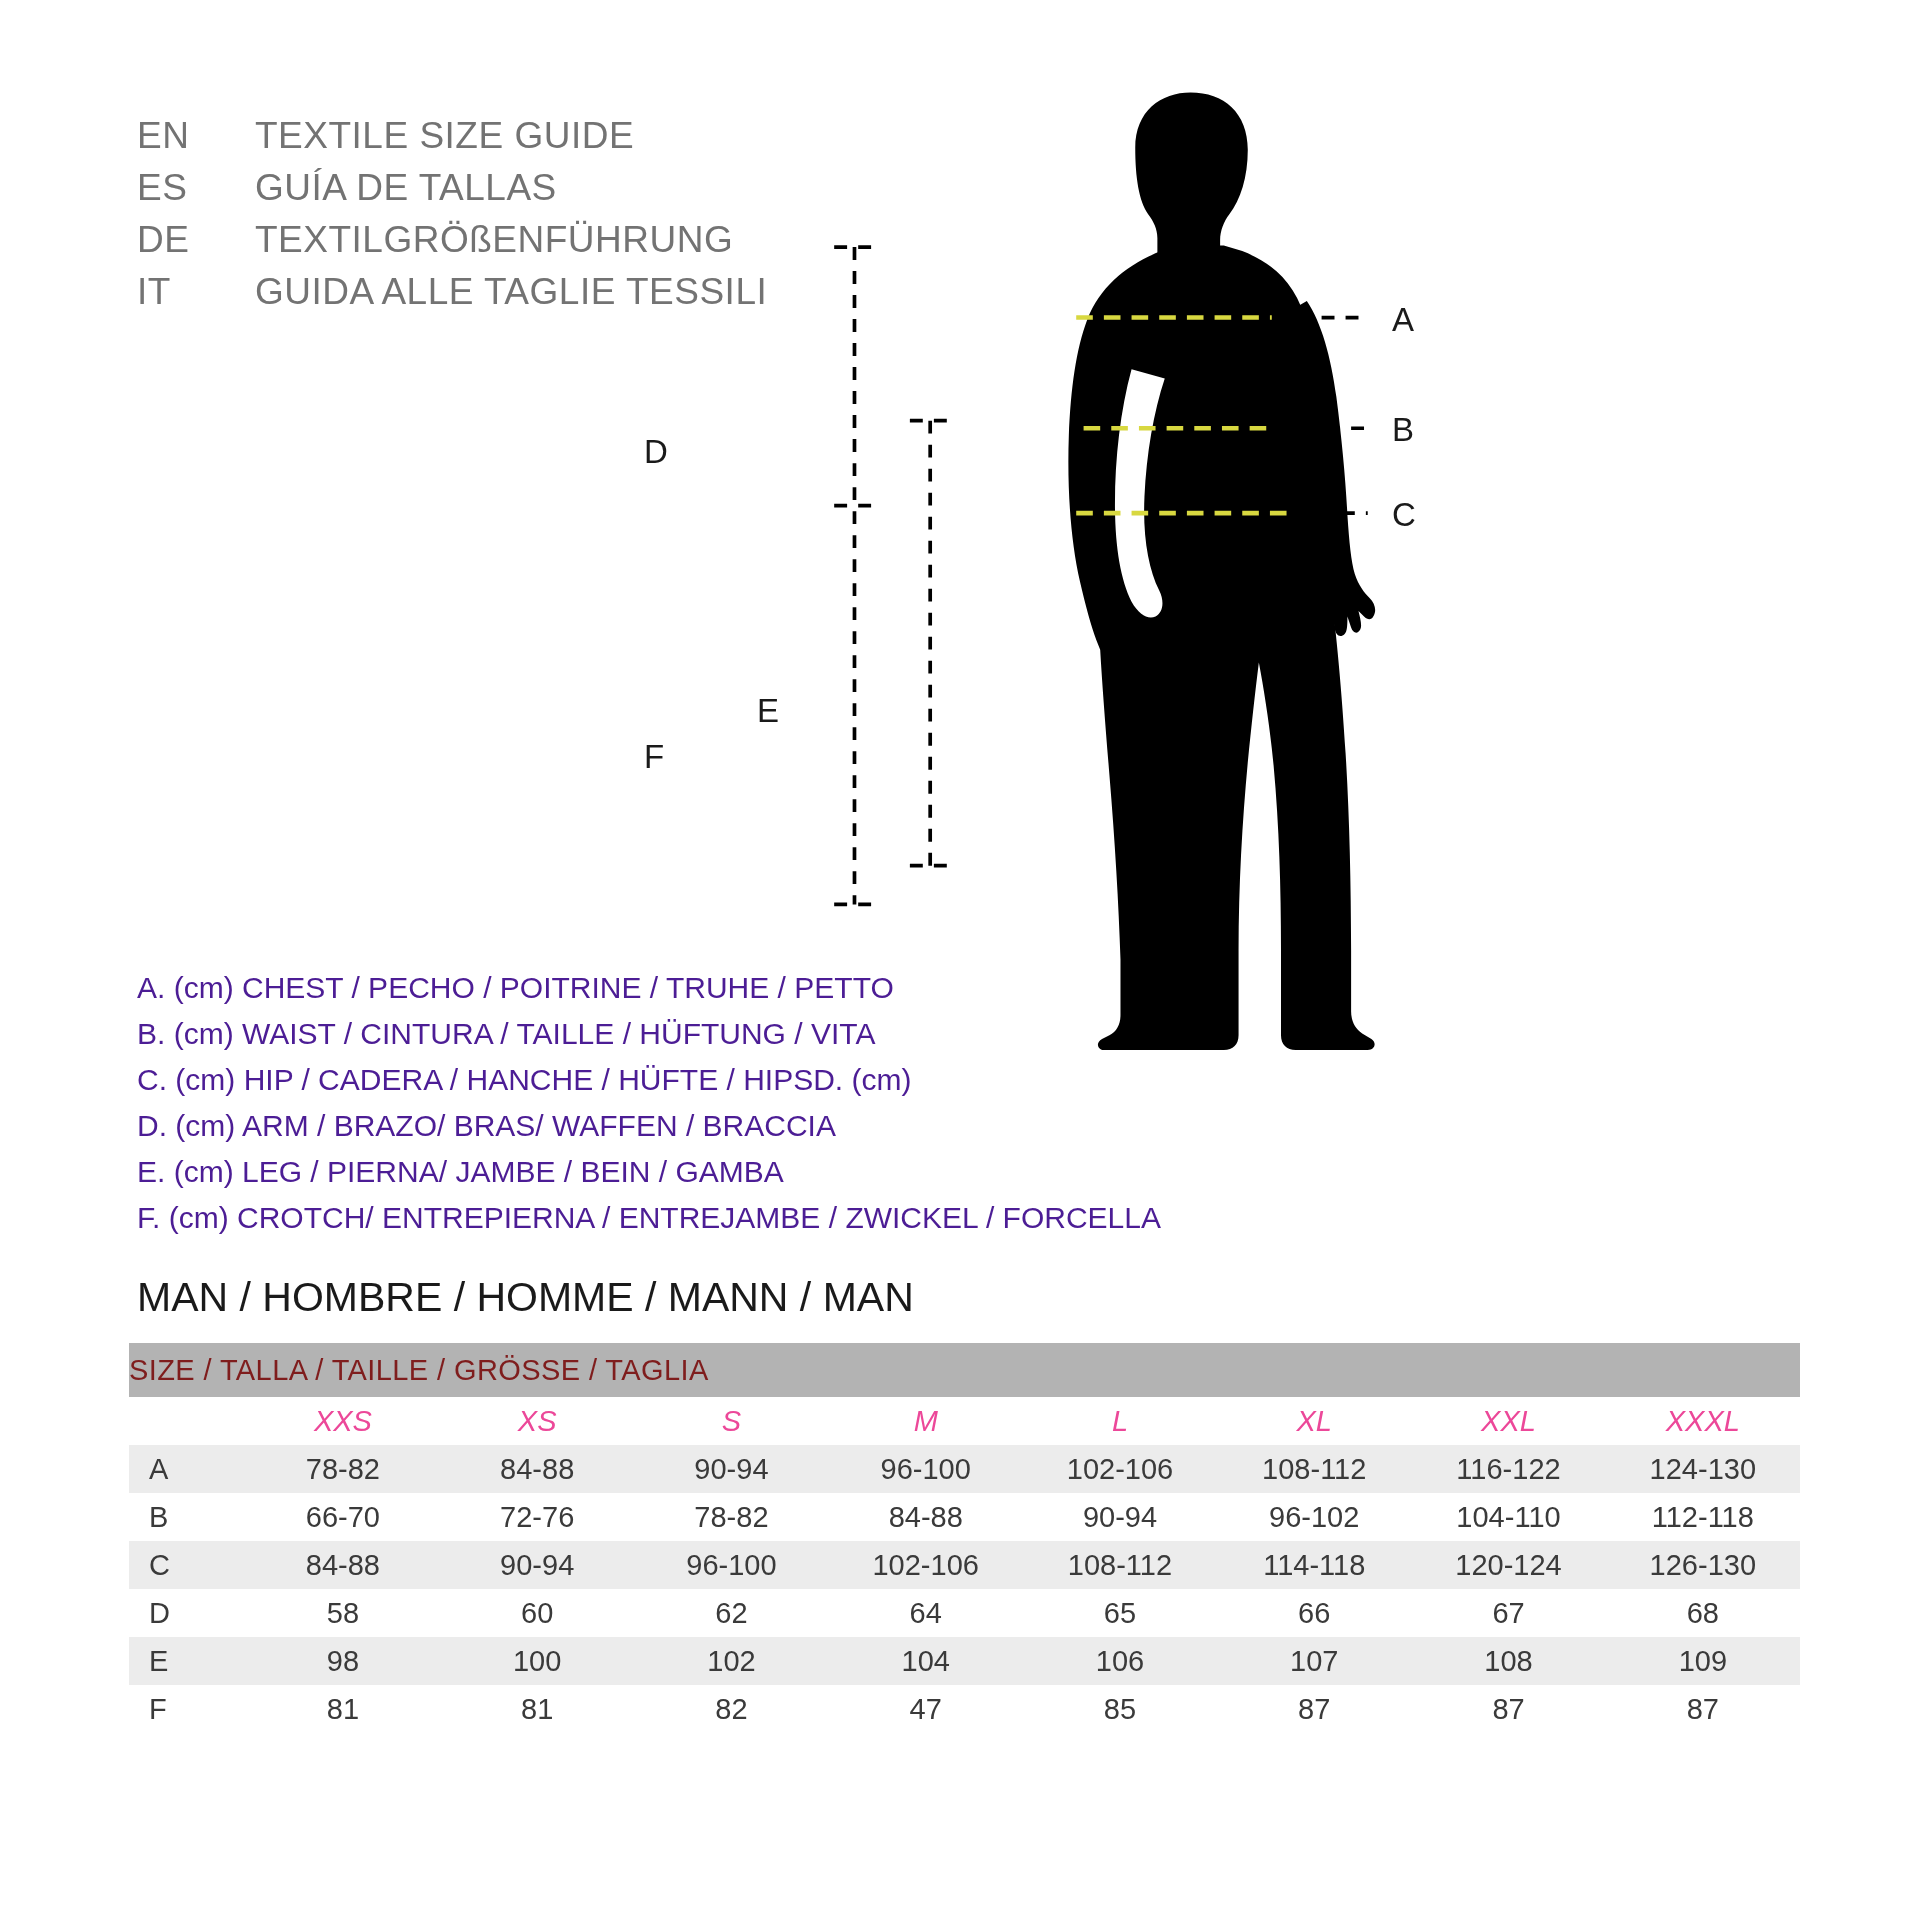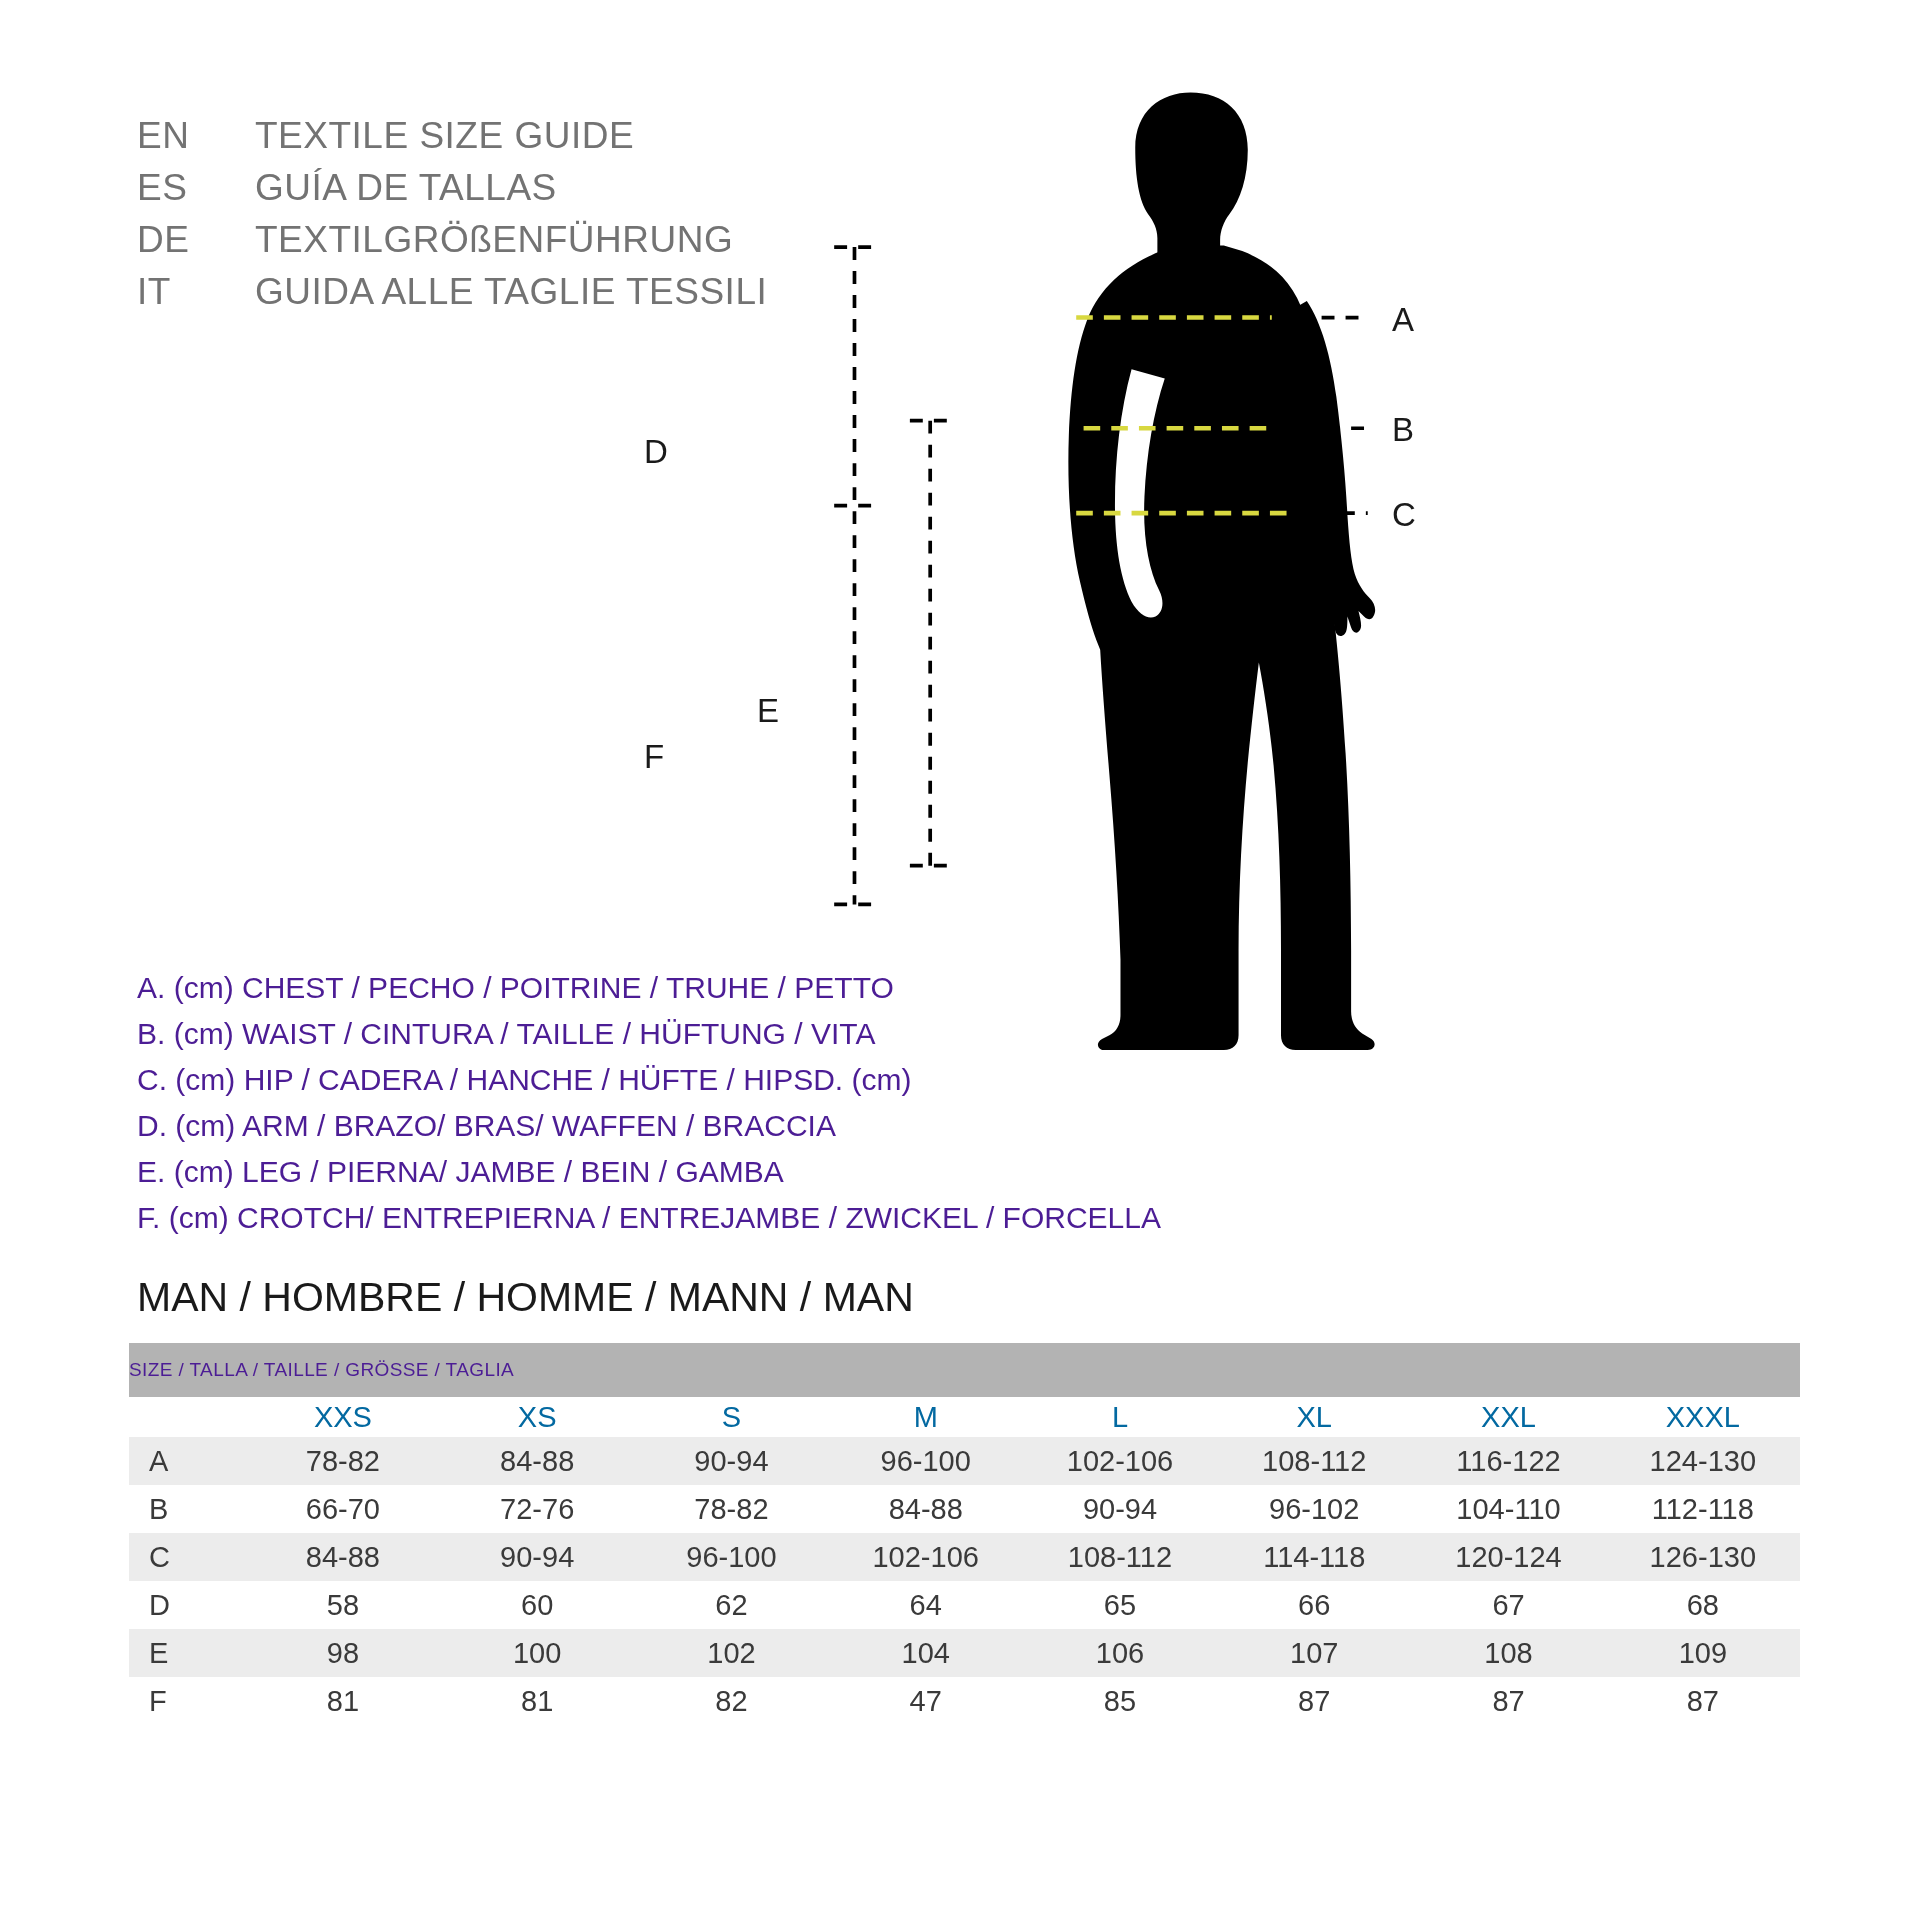--- a/index.html
+++ b/index.html
@@ -89,32 +89,33 @@
     border-collapse: collapse;
     font-size: 29px;
     color: #3a3a3a;
   }
   #size-table td, #size-table th {
     padding: 0;
     font-weight: normal;
   }
   .tbl-banner td {
     background: #b3b3b3;
-    color: #4c1d95;
+    color: #7f1d1d;
     height: 54px;
     padding-left: 20px;
-    font-size: 19px;
+    font-size: 29px;
     text-align: left;
     letter-spacing: 0.4px;
   }
   .tbl-head td {
-    height: 40px;
+    height: 48px;
     text-align: center;
-    color: #0369a1;
+    color: #ec4899;
     background: #ffffff;
+    font-style: italic;
   }
   .tbl-row td {
     height: 48px;
     text-align: center;
   }
   .tbl-row.shaded td {
     background: #ececec;
   }
   .rowlabel {
     width: 81px;

